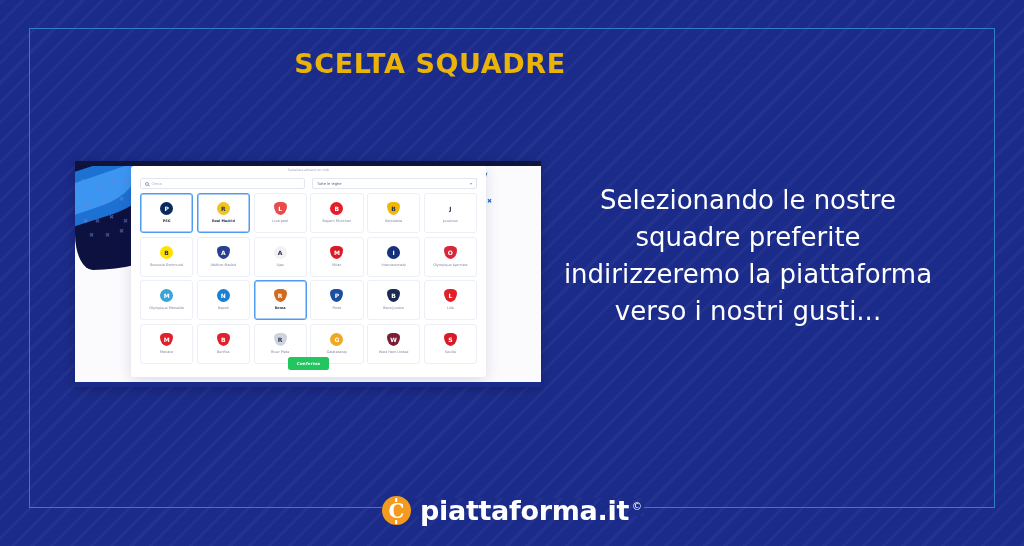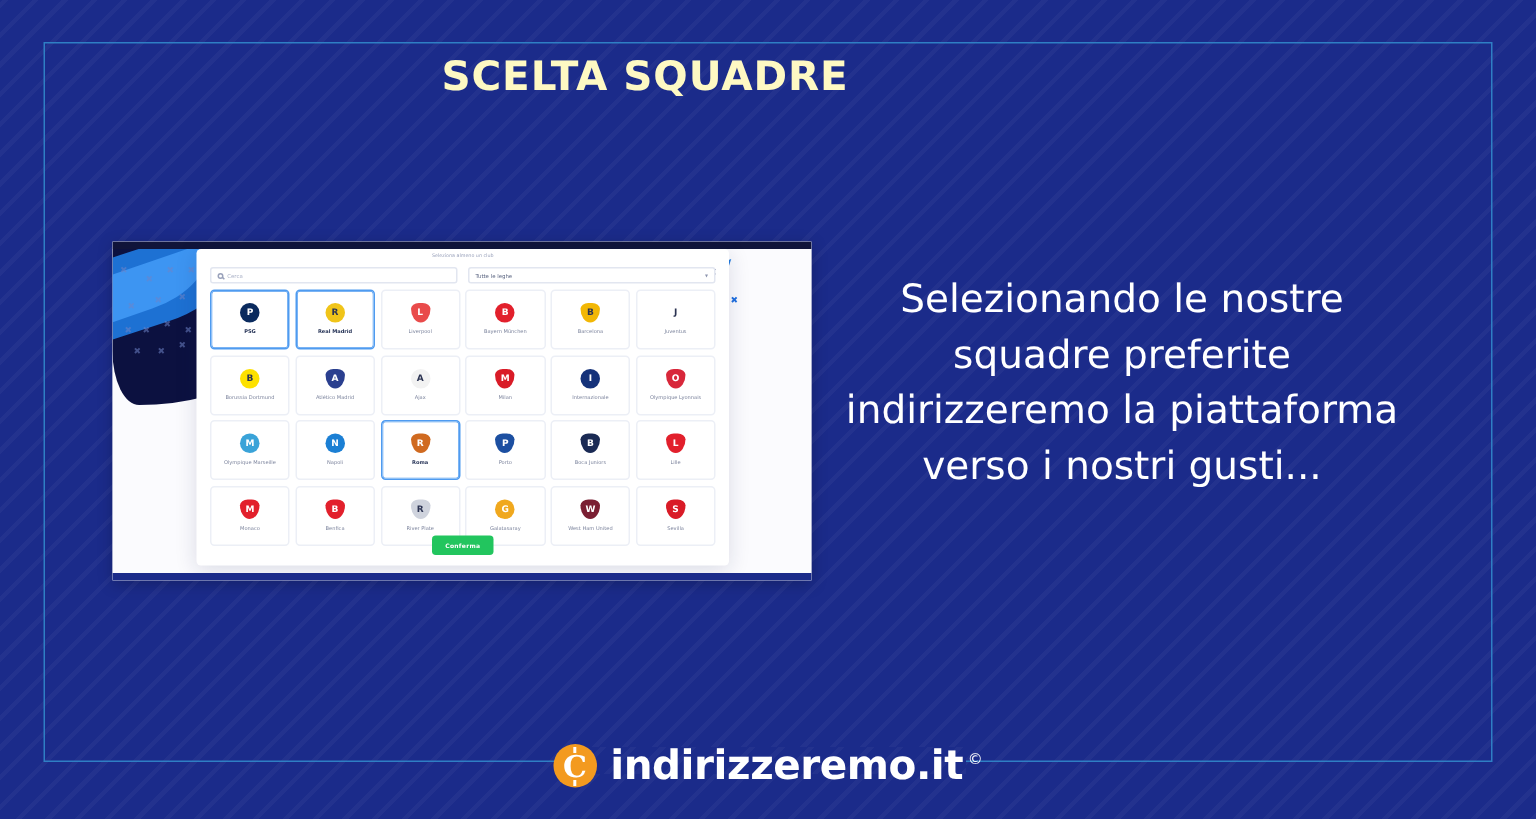--- a/index.html
+++ b/index.html
@@ -42,23 +42,23 @@
     background-image:repeating-linear-gradient(
         -45deg,
         rgba(255,255,255,0.035) 0px,
         rgba(255,255,255,0.035) 3px,
         rgba(255,255,255,0.0) 3px,
         rgba(255,255,255,0.0) 14px);
   }
 
   
   #page-title {
-    position:absolute; top:36px; left:0; width:860px;
+    position:absolute; top:48px; left:0; width:860px;
     text-align:center;
-    color:#fef9c3;
+    color:#eab308;
     font-size:27px;
     font-weight:bold;
     letter-spacing:.6px;
     font-family:"DejaVu Sans", sans-serif;
   }
 
   
   #description {
     position:absolute;
     left:552px; top:182px; width:392px;
@@ -472,15 +472,15 @@
     <div id="confirm-row">
       <div id="confirm-button">Conferma</div>
     </div>
   </div>
 
   <div id="shot-bottombar"></div>
 </div>
 
 <div id="footer-logo">
   <div id="coin">C</div>
-  <div id="logo-text">indirizzeremo.it</div>
+  <div id="logo-text">piattaforma.it</div>
   <div id="logo-tm">©</div>
 </div>
 
 </body></html>

